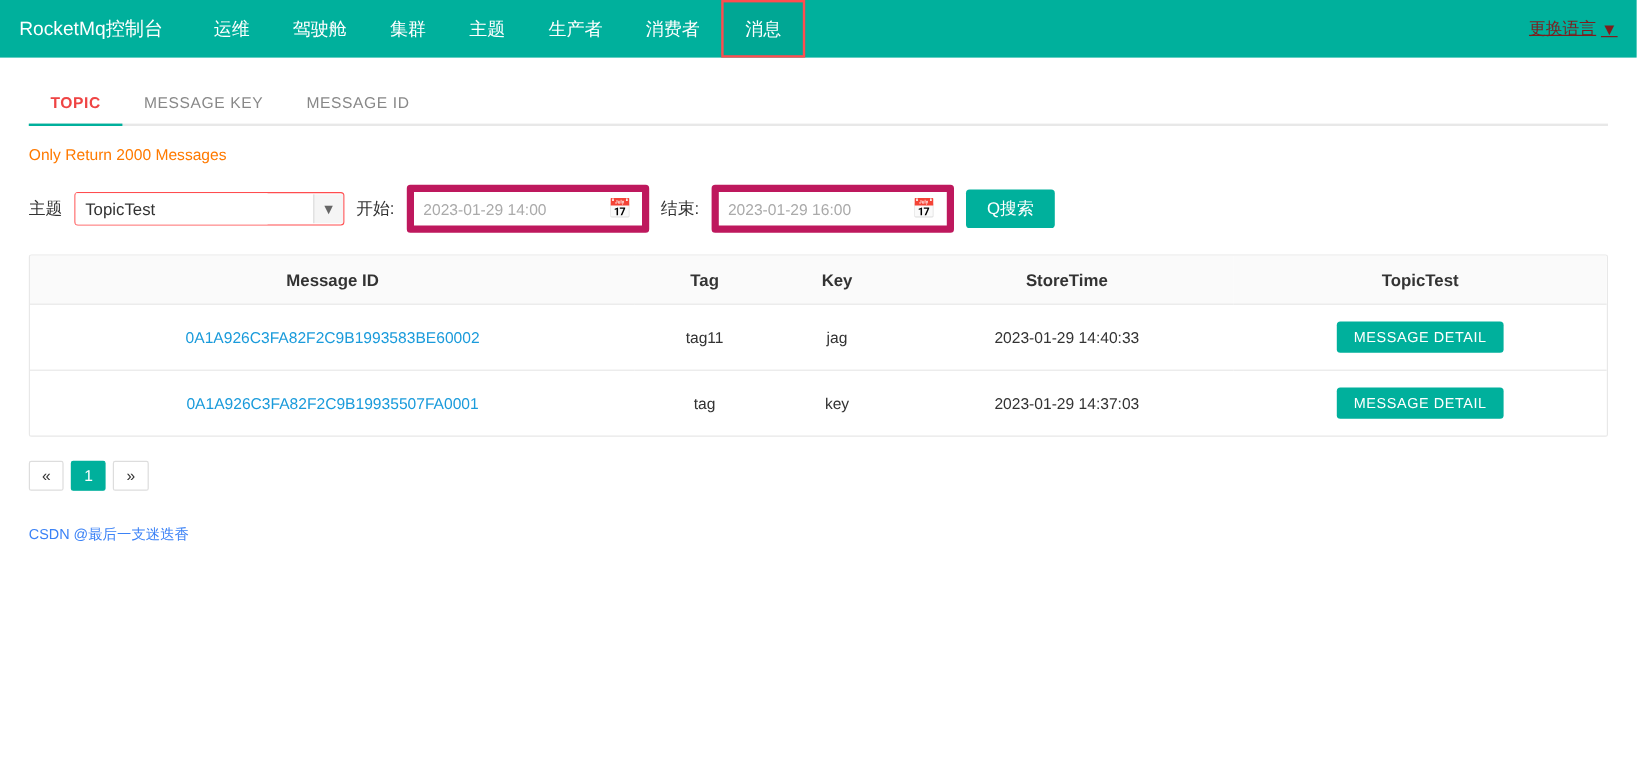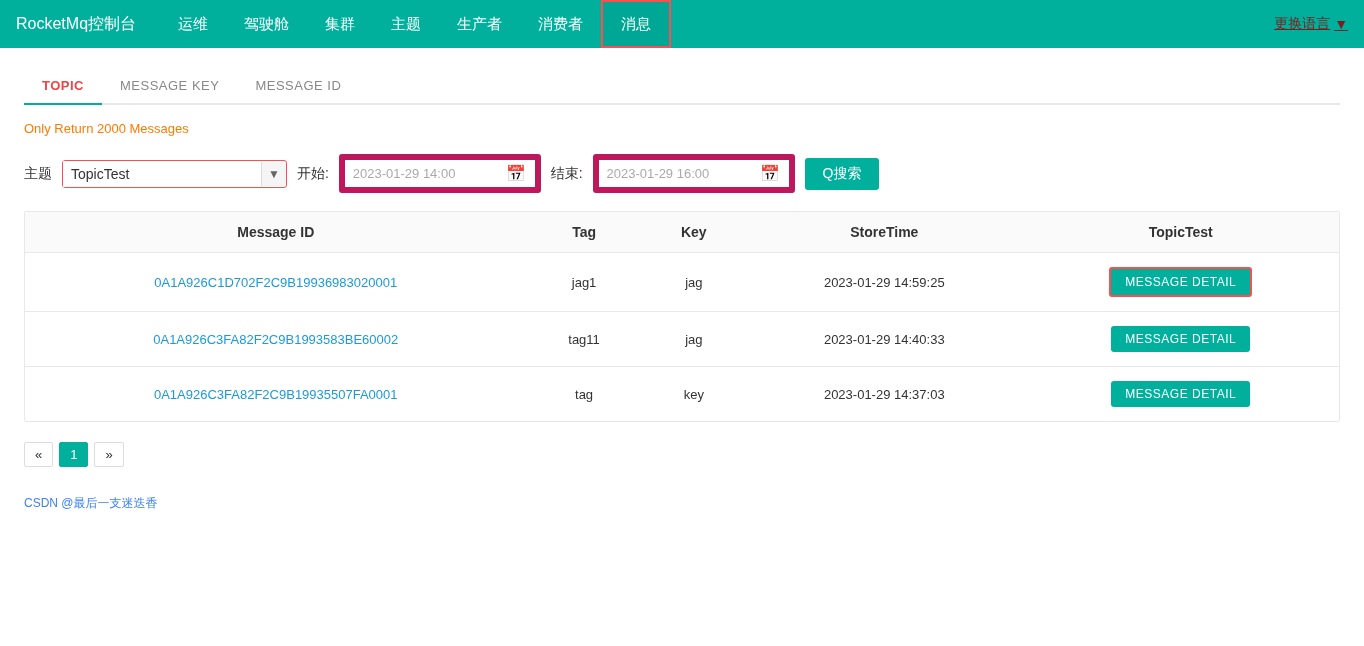--- a/index.html
+++ b/index.html
@@ -278,27 +278,20 @@
       <thead>
         <tr>
           <th>Message ID</th>
           <th>Tag</th>
           <th>Key</th>
           <th>StoreTime</th>
           <th>TopicTest</th>
         </tr>
       </thead>
       <tbody id="table-body">
-      <tr>
-            <td><a class="msg-id-link">0A1A926C1D702F2C9B19936983020001</a></td>
-            <td>jag1</td>
-            <td>jag</td>
-            <td>2023-01-29 14:59:25</td>
-            <td><button class="detail-btn highlighted">MESSAGE DETAIL</button></td>
-          </tr>
           <tr>
             <td><a class="msg-id-link">0A1A926C3FA82F2C9B1993583BE60002</a></td>
             <td>tag11</td>
             <td>jag</td>
             <td>2023-01-29 14:40:33</td>
             <td><button class="detail-btn">MESSAGE DETAIL</button></td>
           </tr>
           <tr>
             <td><a class="msg-id-link">0A1A926C3FA82F2C9B19935507FA0001</a></td>
             <td>tag</td>

